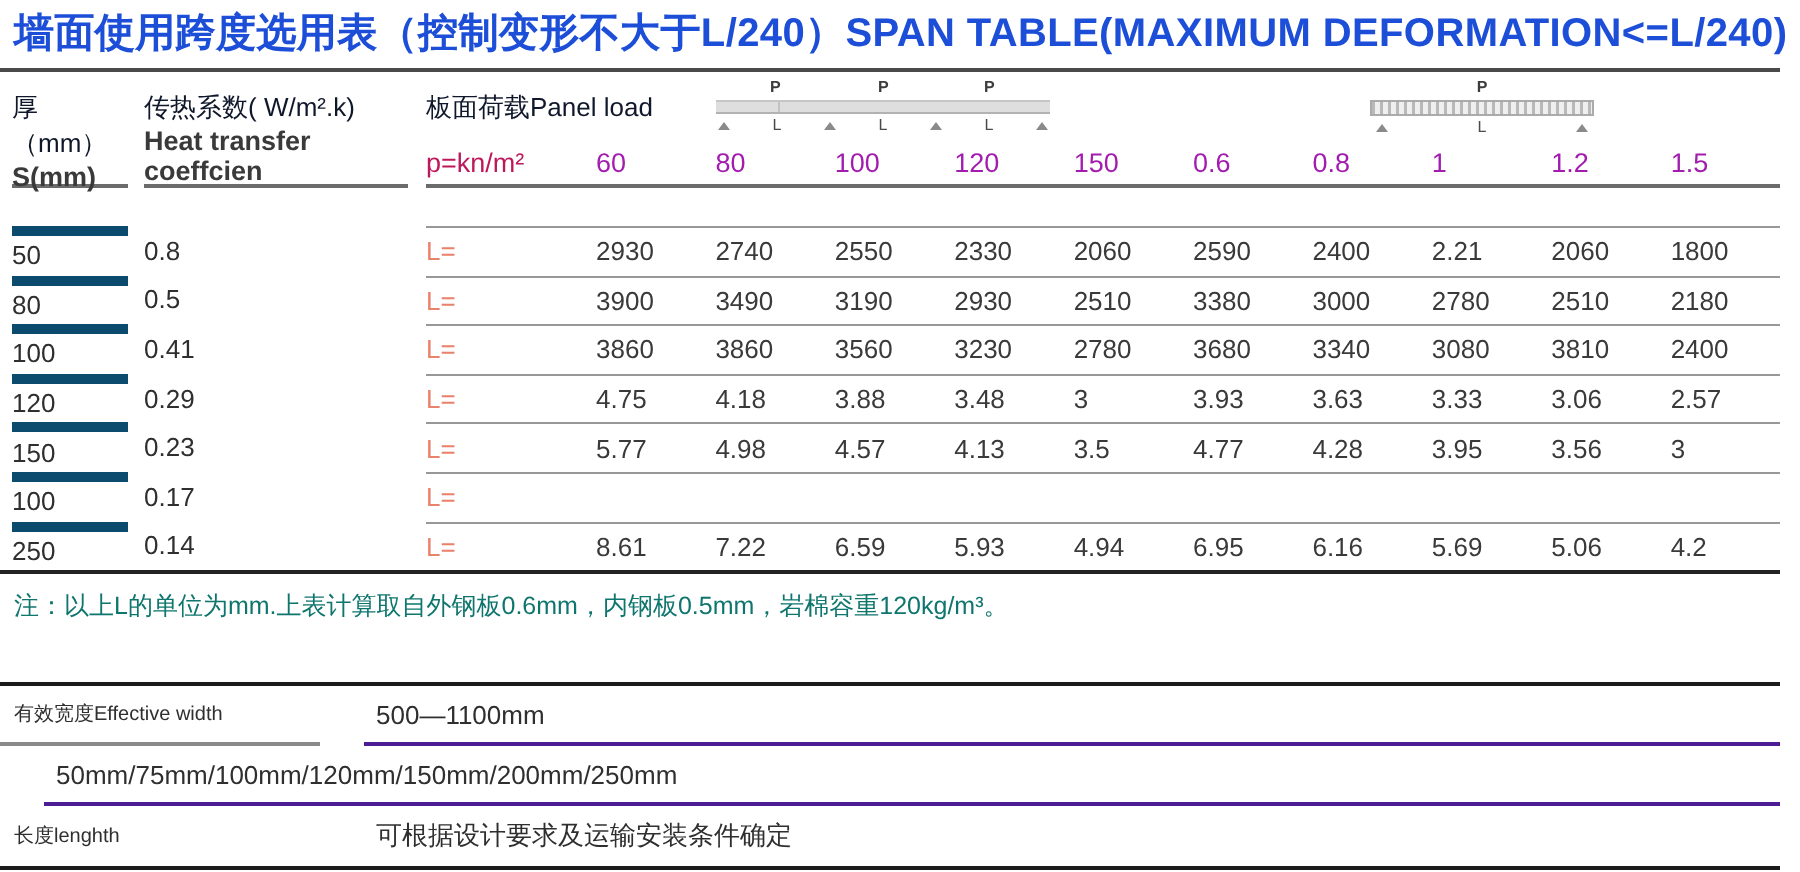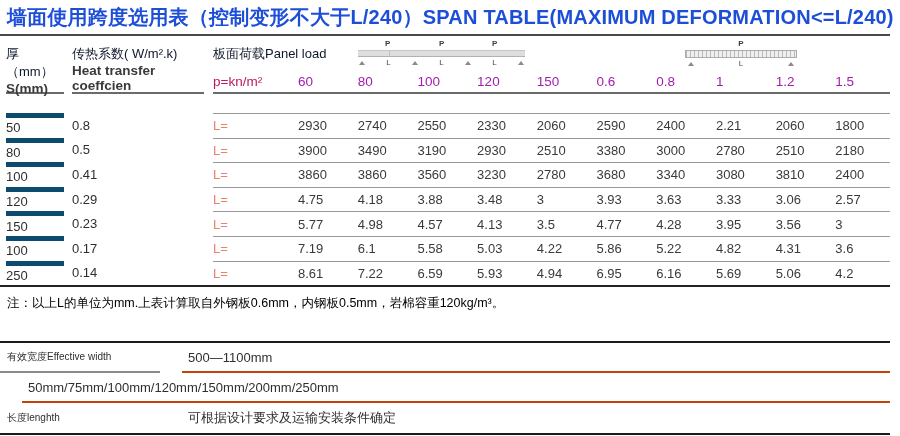--- a/index.html
+++ b/index.html
@@ -53,31 +53,31 @@
   .tbody{padding-top:19px;}
   .trow{display:flex;height:24.6px;}
   .trow .cell-c1{border-top:5px solid #0c4a6e;display:flex;align-items:center;font-size:13px;}
   .trow .cell-c2{display:flex;align-items:center;font-size:13px;}
   .row-strip{border-top:1px solid #989898;display:flex;align-items:center;}
   .lcell{width:80px;font-size:13px;color:#E8826B;}
   .vals{flex:1;display:flex;}
   .val{flex:1;padding-left:5px;font-size:13px;color:#3a3a3a;}
 
   
-  .note{margin:8px 0 0 7px;font-size:12.5px;color:#000000;}
+  .note{margin:8px 0 0 7px;font-size:12.5px;color:#0f766e;}
 
   
   .spec-table{position:absolute;left:0;top:341px;width:890px;
               border-top:2.5px solid #1b1b1b;border-bottom:2.5px solid #1b1b1b;}
   .spec-row{display:flex;height:30px;}
   .spec-label{width:160px;padding-left:7px;box-sizing:border-box;font-size:10px;
               display:flex;align-items:center;border-bottom:2px solid #8a8a8a;}
   .spec-gap{width:22px;}
   .spec-value{flex:1;padding-left:6px;box-sizing:border-box;font-size:13px;
-              display:flex;align-items:center;border-bottom:2px solid #c2410c;}
+              display:flex;align-items:center;border-bottom:2px solid #4c1d95;}
   .no-line{border-bottom:none;text-align:right;}
 </style>
 </head>
 <body>
 
 <div class="page">
 
   <div class="title">墙面使用跨度选用表（控制变形不大于L/240）SPAN TABLE(MAXIMUM DEFORMATION&lt;=L/240)</div>
 
   <div class="main-table">
@@ -237,32 +237,20 @@
               <div class="val">3</div>
             </div>
     </div>
   </div>
 
   <div class="trow">
     <div class="cell-c1">100</div>
     <div class="cell-c2">0.17</div>
     <div class="cell-strip row-strip">
       <div class="lcell">L=</div>
-      <div class="vals">
-              <div class="val">7.19</div>
-              <div class="val">6.1</div>
-              <div class="val">5.58</div>
-              <div class="val">5.03</div>
-              <div class="val">4.22</div>
-              <div class="val">5.86</div>
-              <div class="val">5.22</div>
-              <div class="val">4.82</div>
-              <div class="val">4.31</div>
-              <div class="val">3.6</div>
-            </div>
     </div>
   </div>
 
   <div class="trow">
     <div class="cell-c1">250</div>
     <div class="cell-c2">0.14</div>
     <div class="cell-strip row-strip">
       <div class="lcell">L=</div>
       <div class="vals">
               <div class="val">8.61</div>

